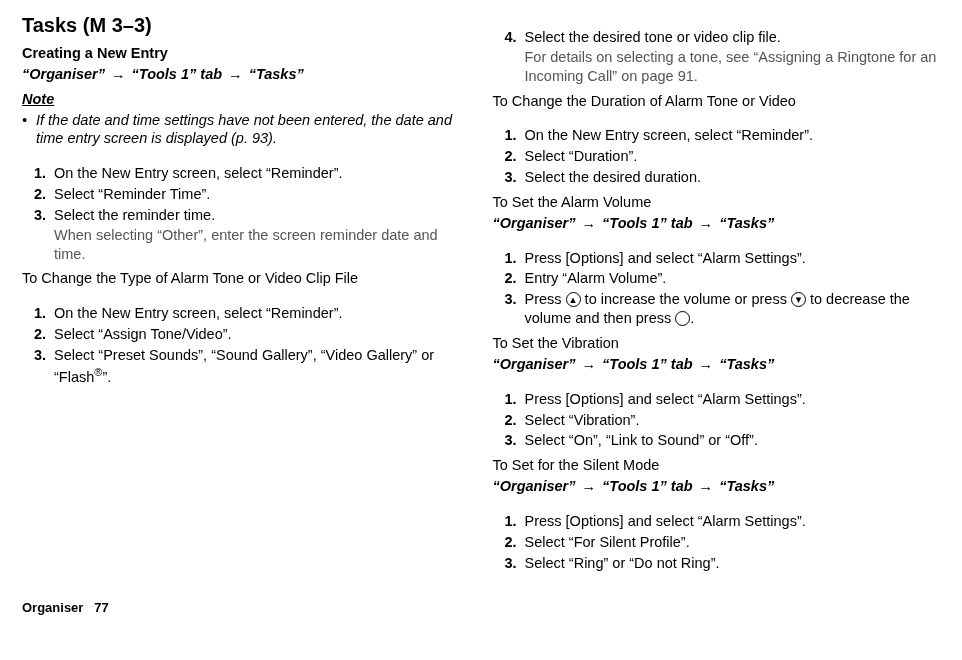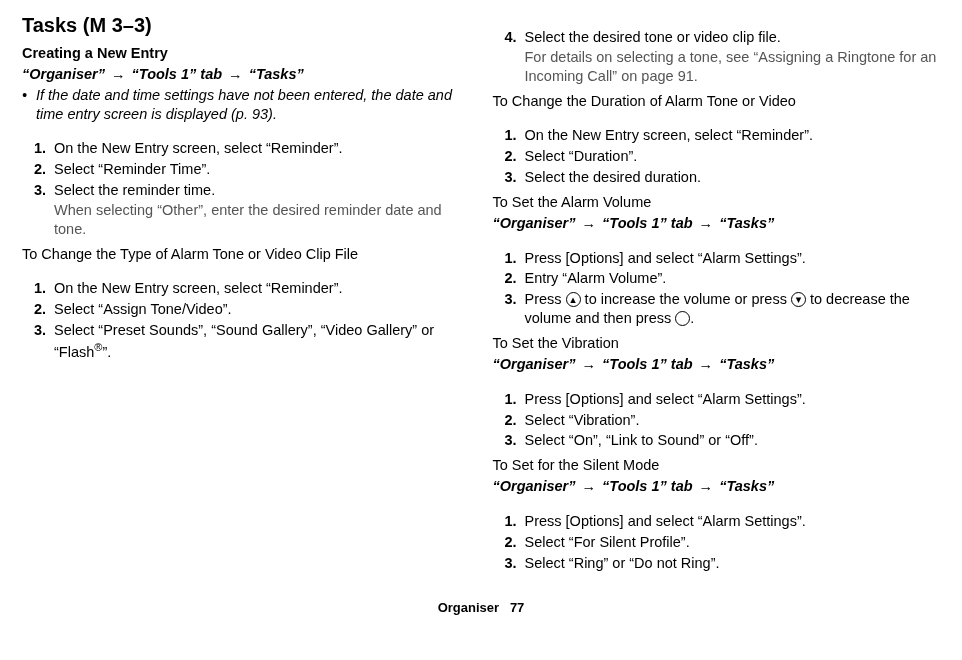--- a/index.html
+++ b/index.html
@@ -76,21 +76,21 @@
     display: block;
     font-weight: normal;
     color: #555;
     margin-top: 1px;
   }
   .arrow {
     font-style: normal;
     padding: 0 2px;
   }
   .footer {
-    text-align: center;
+    text-align: left;
     font-weight: bold;
     font-size: 13px;
     margin-top: 24px;
   }
   .reg, .btn {
     font-size: 11px;
     vertical-align: super;
   }
   .cbtn {
     display: inline-block;
@@ -113,30 +113,31 @@
 <div class="columns">
   <div class="col">
 
     <h1>Tasks (M 3–3)</h1>
 
     <div class="subhead">Creating a New Entry</div>
     <div class="navpath">
       <span>“Organiser”</span><span class="arrow"> → </span><span>“Tools 1” tab</span><span class="arrow"> → </span><span>“Tasks”</span>
     </div>
 
+    <span class="note-label">Note</span>
     <ul class="note">
       <li>If the date and time settings have not been entered, the date and time entry screen is displayed (p. 93).</li>
     </ul>
 
     <ol class="steps">
       <li>On the New Entry screen, select “Reminder”.</li>
       <li>Select “Reminder Time”.</li>
       <li>
         <span>Select the reminder time.</span>
-        <span class="subtext">When selecting “Other”, enter the desired reminder date and tone.</span>
+        <span class="subtext">When selecting “Other”, enter the screen reminder date and time.</span>
       </li>
     </ol>
 
     <div class="plainhead">To Change the Type of Alarm Tone or Video Clip File</div>
     <ol class="steps">
       <li>On the New Entry screen, select “Reminder”.</li>
       <li>Select “Assign Tone/Video”.</li>
       <li>Select “Preset Sounds”, “Sound Gallery”, “Video Gallery” or “Flash<span class="reg">®</span>”.</li>
     </ol>
   </div>

